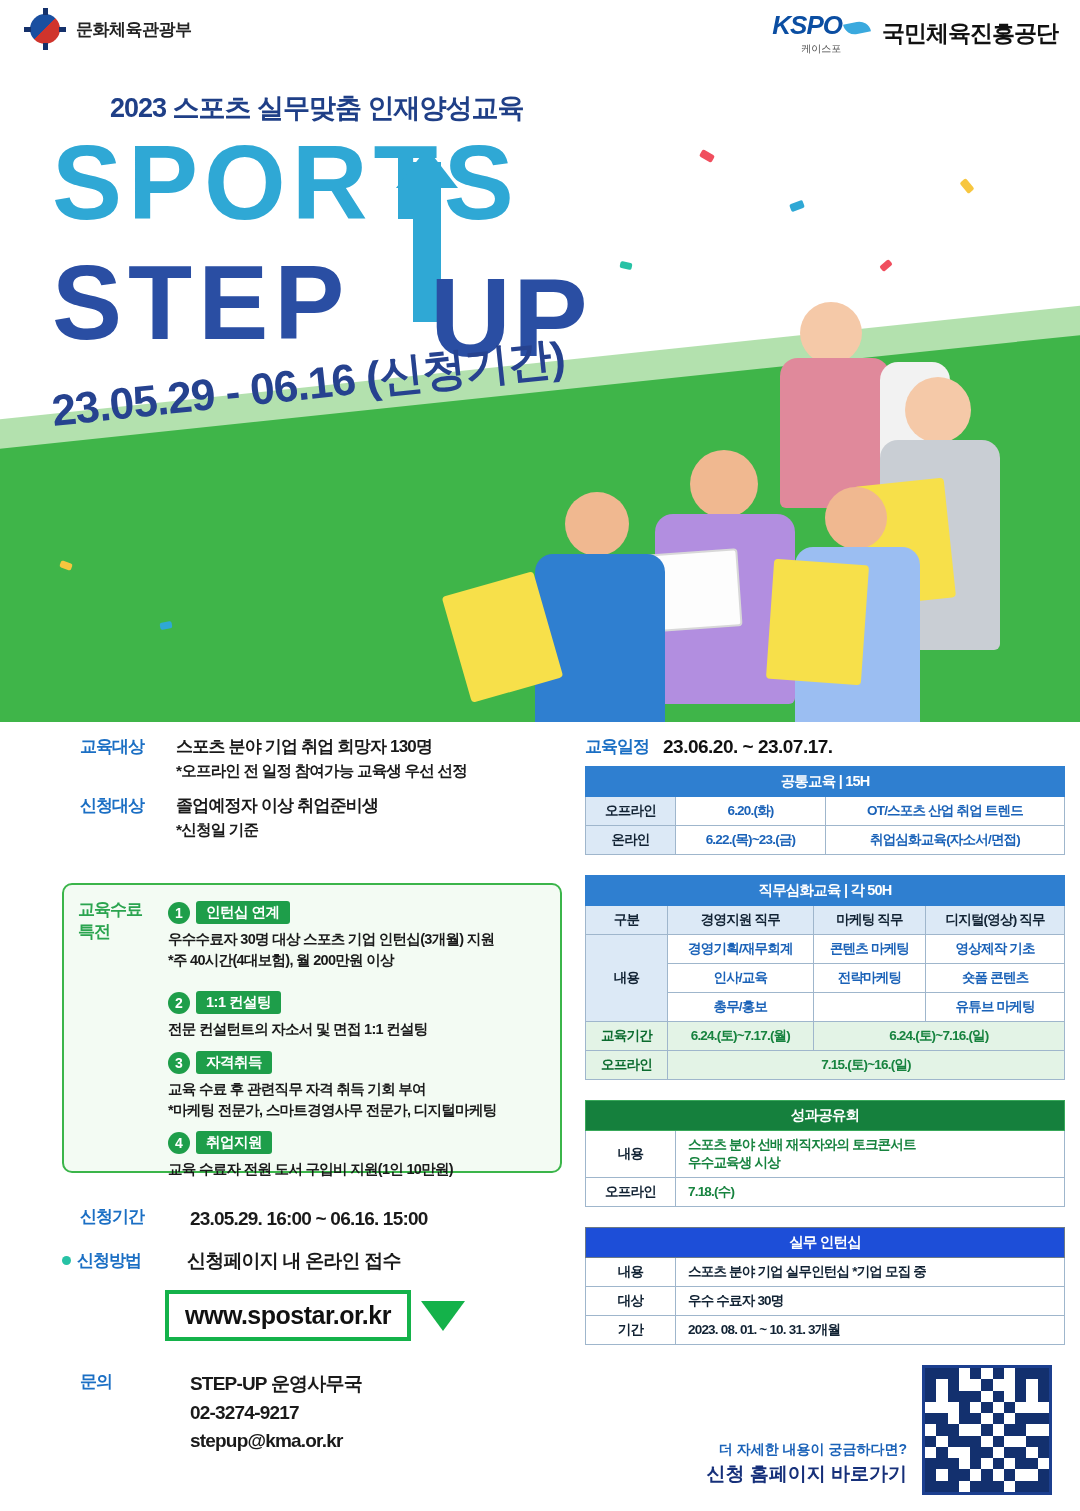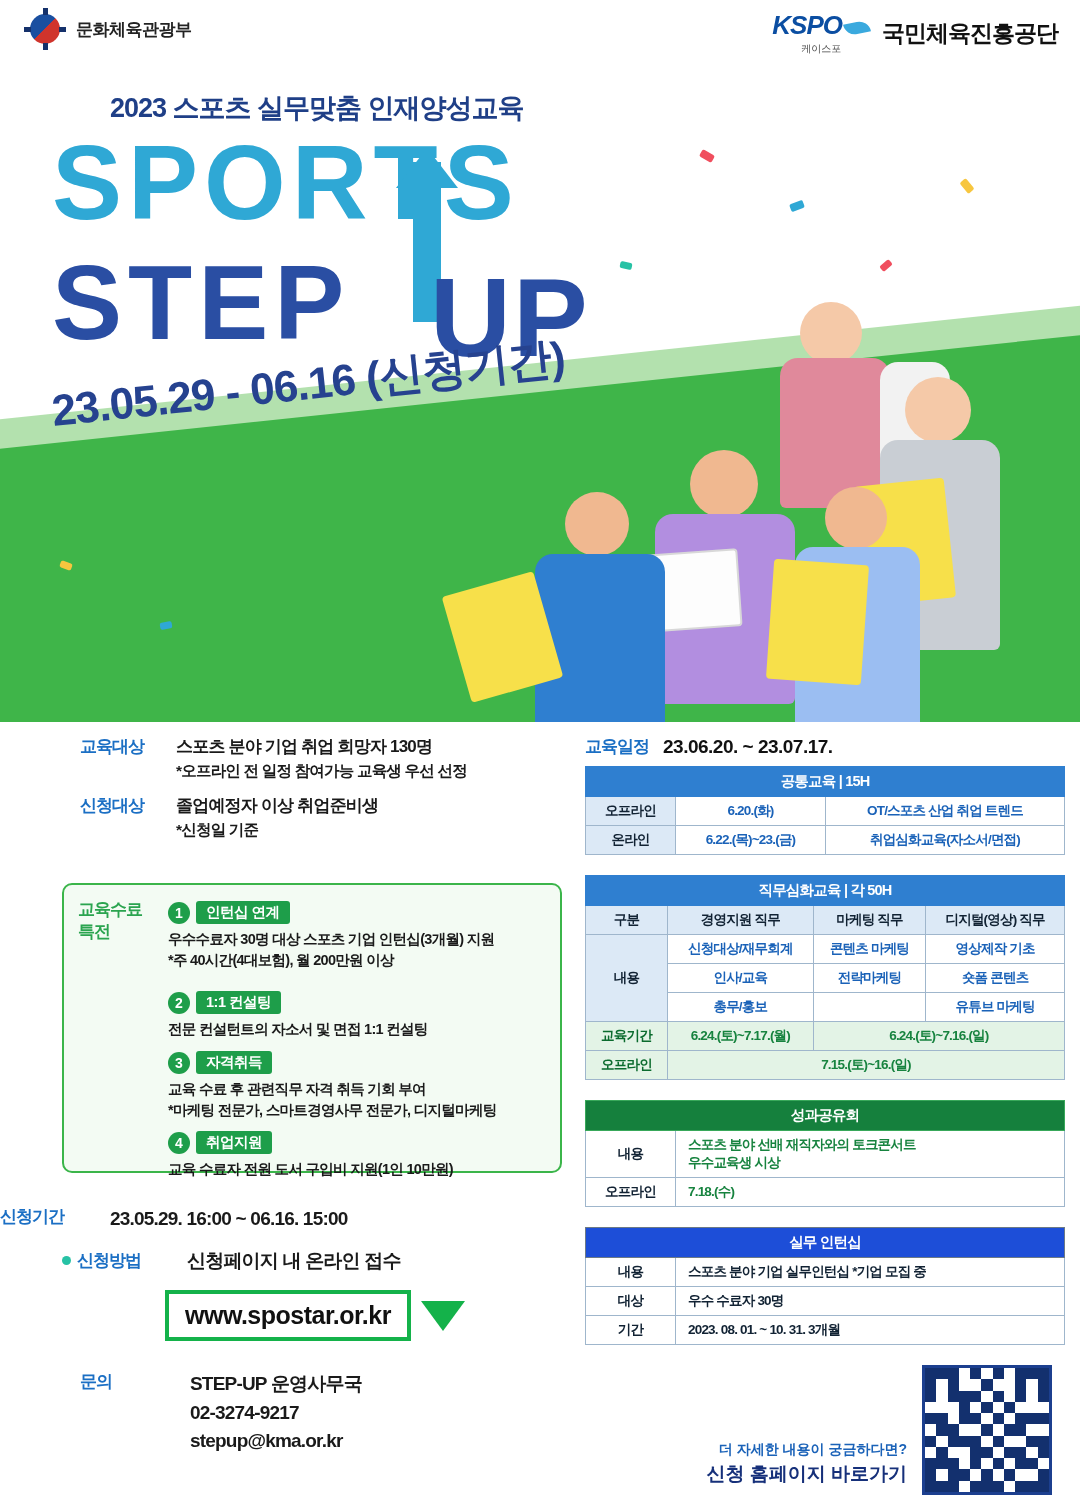--- a/index.html
+++ b/index.html
@@ -245,21 +245,21 @@
           <div class="btext" style="margin-top:1px;">*마케팅 전문가, 스마트경영사무 전문가, 디지털마케팅</div>
         </div>
 
         <div class="bitem" style="top:246px;">
           <span class="bnum">4</span><span class="btag">취업지원</span>
           <div class="btext">교육 수료자 전원 도서 구입비 지원(1인 10만원)</div>
         </div>
       </div>
 
       <div class="apply-rows">
-        <div class="row" style="">
+        <div class="row" style="margin-left:80px;">
           <div class="lbl">신청기간</div>
           <div class="val" style="font-size:19px;">23.05.29. 16:00 ~ 06.16. 15:00</div>
         </div>
         <div class="row" style="margin-left:62px;margin-top:14px;align-items:center;">
           <span class="dot"></span>
           <div class="lbl">신청방법</div>
           <div class="val" style="font-size:19px;">신청페이지 내 온라인 접수</div>
         </div>
       </div>
 
@@ -315,21 +315,21 @@
               <td class="t-blue-head" colspan="4">직무심화교육 | 각 50H</td>
             </tr>
         <tr>
           <td class="t-sub" style="width:82px;">구분</td>
           <td class="t-sub">경영지원 직무</td>
           <td class="t-sub">마케팅 직무</td>
           <td class="t-sub">디지털(영상) 직무</td>
         </tr>
         <tr>
           <td class="t-sub" rowspan="3">내용</td>
-          <td class="blue-txt">신청대상/재무회계</td>
+          <td class="blue-txt">경영기획/재무회계</td>
           <td class="blue-txt">콘텐츠 마케팅</td>
           <td class="blue-txt">영상제작 기초</td>
         </tr>
         <tr>
           <td class="blue-txt">인사/교육</td>
           <td class="blue-txt">전략마케팅</td>
           <td class="blue-txt">숏폼 콘텐츠</td>
         </tr>
         <tr>
           <td class="blue-txt">총무/홍보</td>

